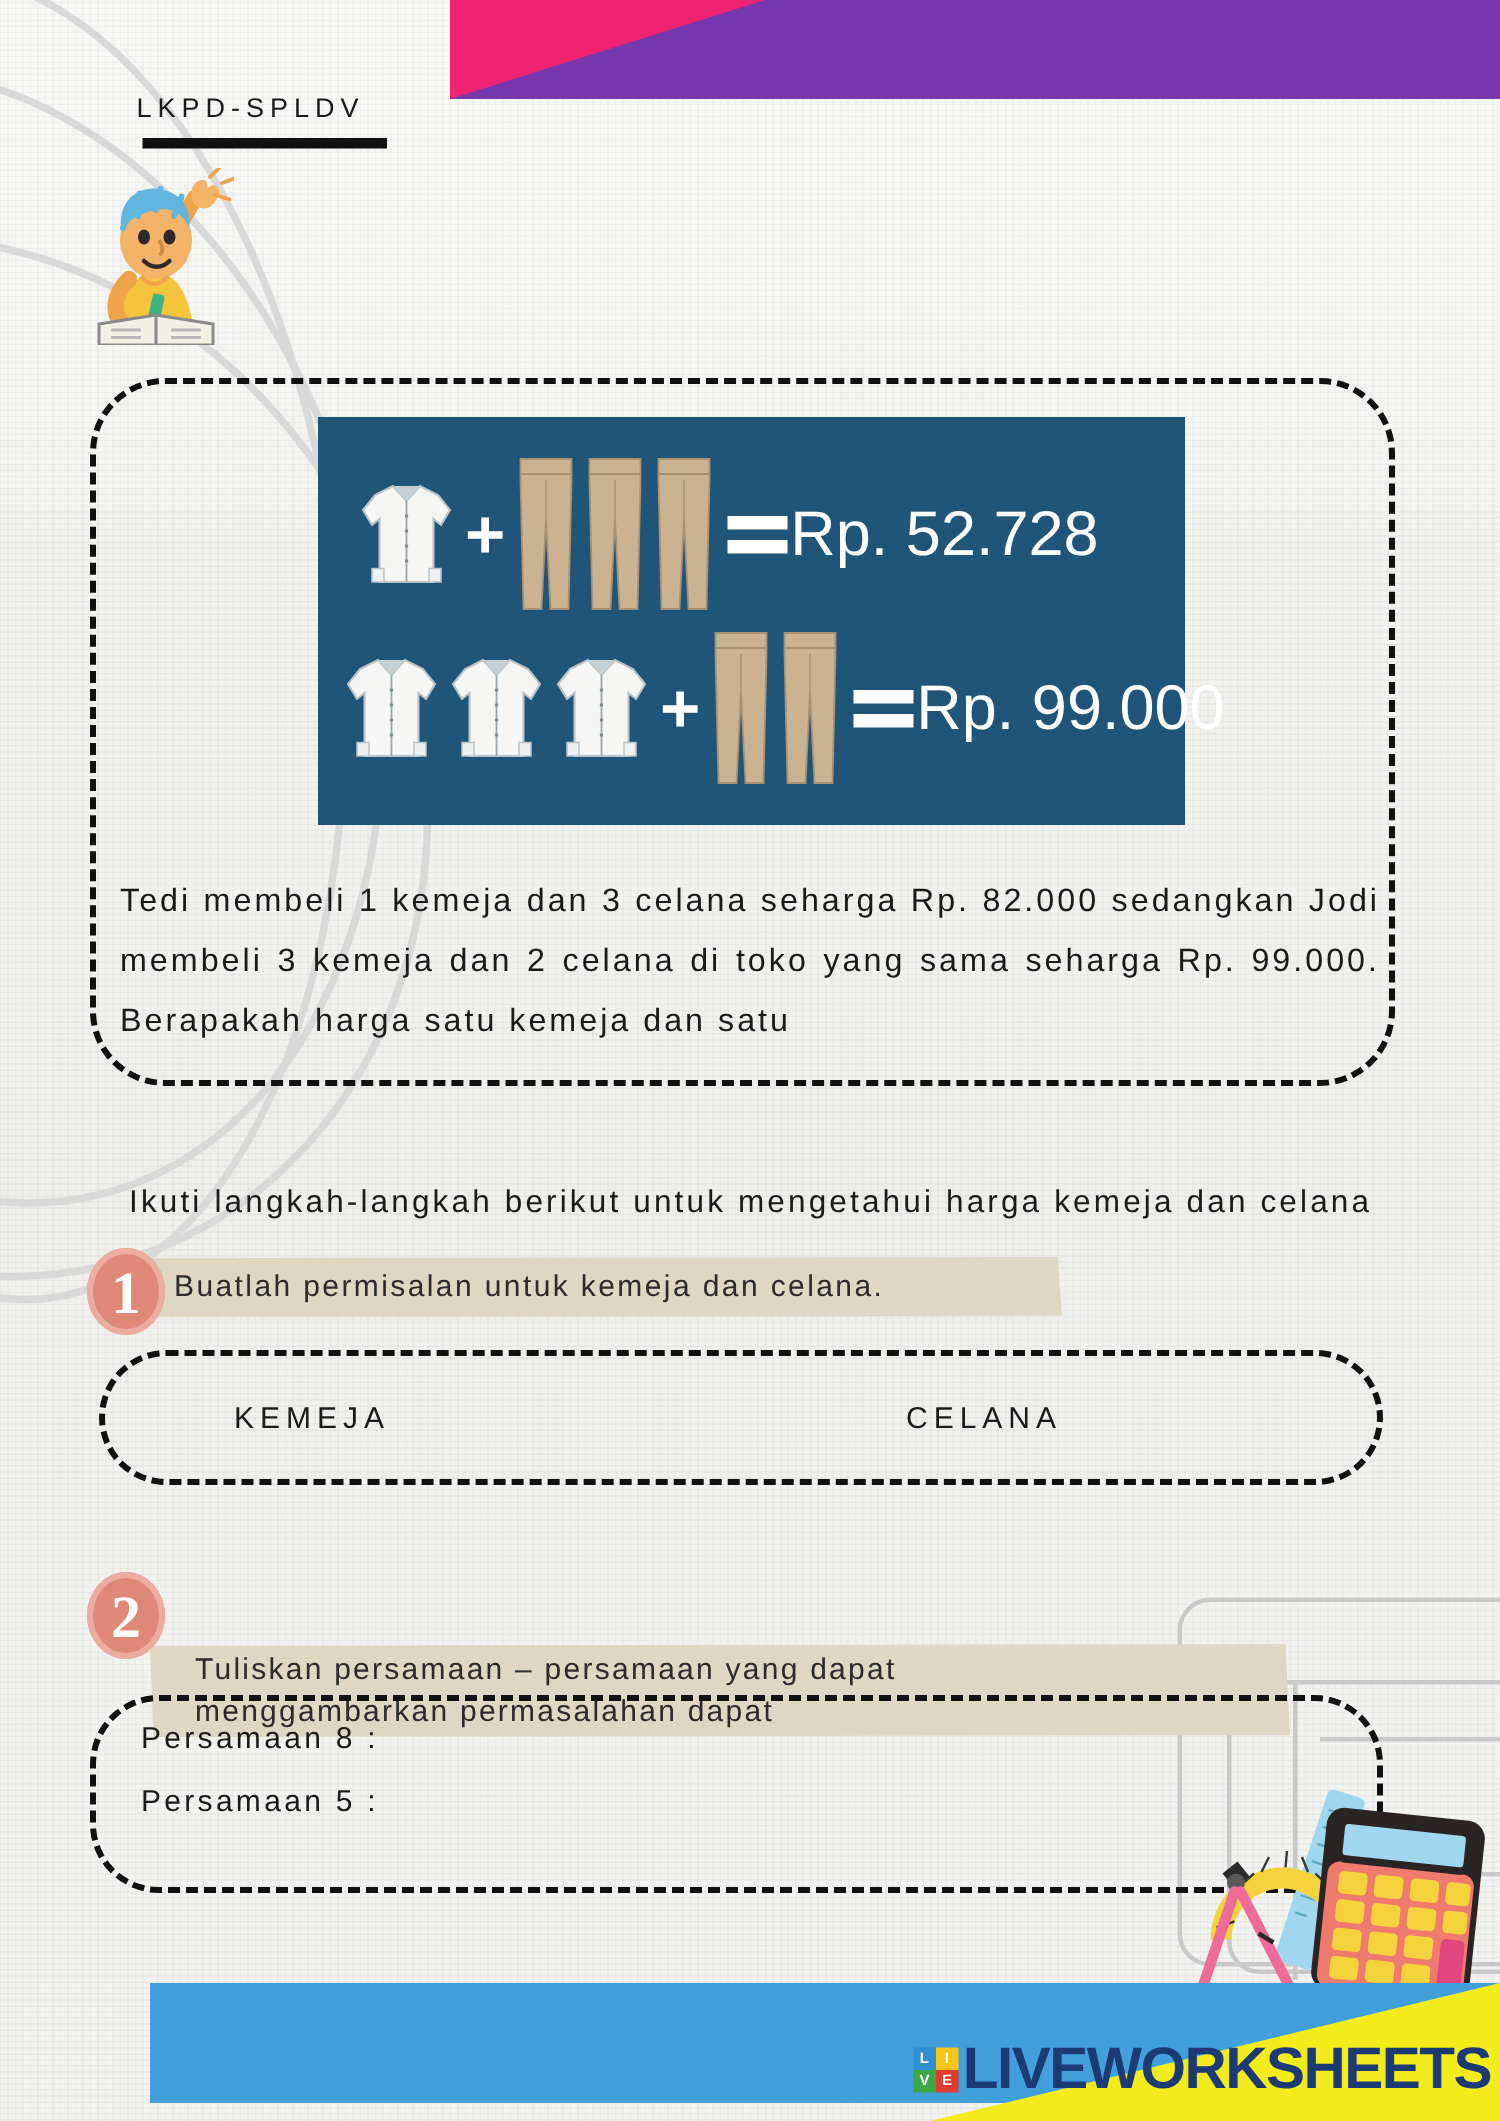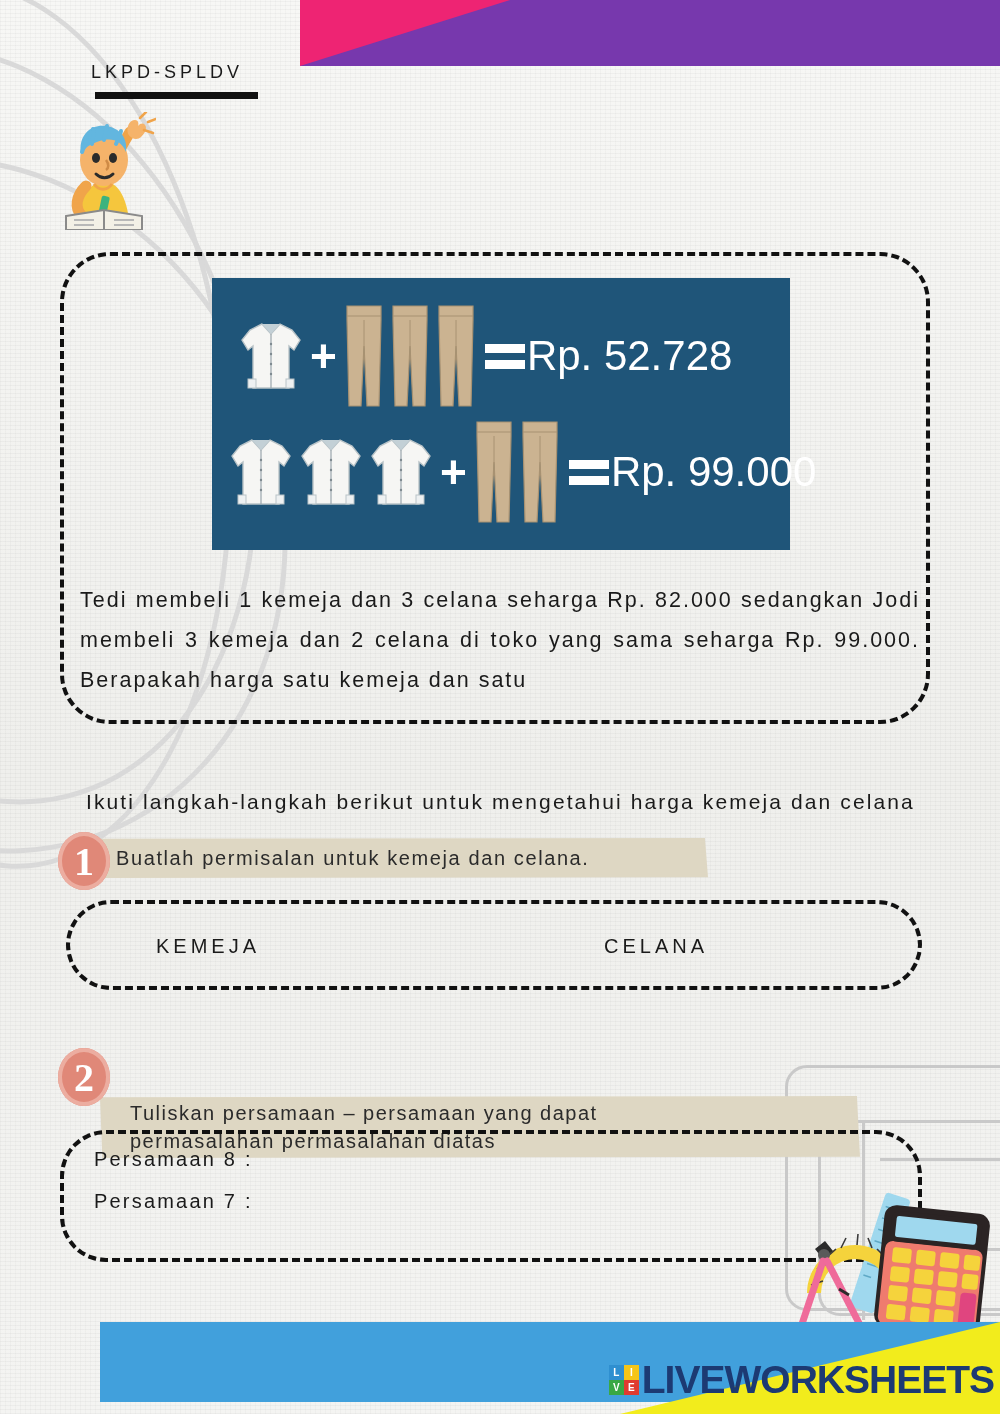--- a/index.html
+++ b/index.html
@@ -432,26 +432,26 @@
     <span class="sb-text">Buatlah permisalan untuk kemeja dan celana.</span>
   </div>
   <div class="answer-box ab1"></div>
   <div class="ab-label lbl-kemeja">KEMEJA</div>
   <div class="ab-label lbl-celana">CELANA</div>
 
   <div class="step-badge badge2">2</div>
   <div class="step-banner sb2">
     <span class="sb-text">
       <span>Tuliskan persamaan – persamaan yang dapat</span><br>
-      <span>permasalahan permasalahan diatas</span>
+      <span>menggambarkan permasalahan dapat</span>
     </span>
   </div>
   <div class="answer-box ab2"></div>
   <div class="ab-label lbl-pers1">Persamaan 8 :</div>
-  <div class="ab-label lbl-pers2">Persamaan 7 :</div>
+  <div class="ab-label lbl-pers2">Persamaan 5 :</div>
 
   <svg class="tools" viewBox="0 0 225 145">
 
     <rect x="92" y="8" width="26" height="120" rx="4" fill="#9fd8ee" transform="rotate(18 105 68)"></rect>
     <g transform="rotate(18 105 68)" stroke="#5fa9c6" stroke-width="1.5">
       <path d="M96 22 h8 M96 34 h12 M96 46 h8 M96 58 h12 M96 70 h8 M96 82 h12 M96 94 h8"></path>
     </g>
 
     <path d="M32 108 A48 48 0 0 1 128 108 L114 108 A34 34 0 0 0 46 108 Z" fill="#f5d33c"></path>
     <g stroke="#3a3a3a" stroke-width="1.6">

